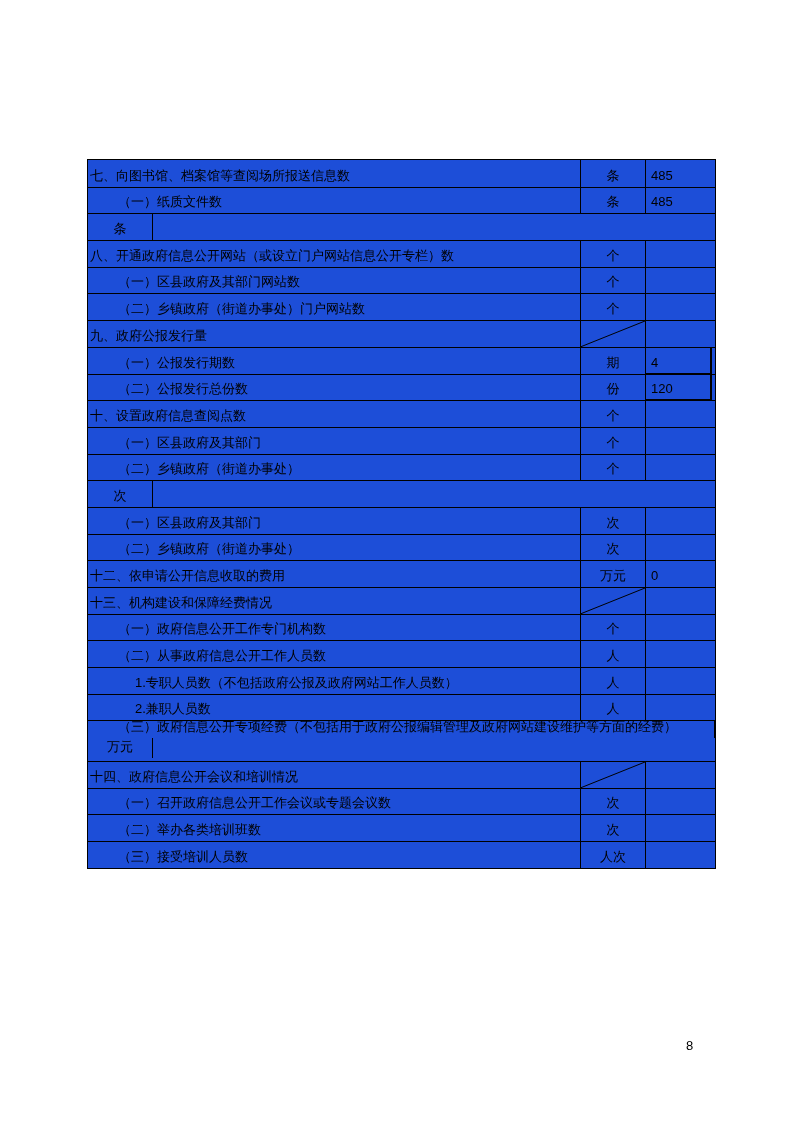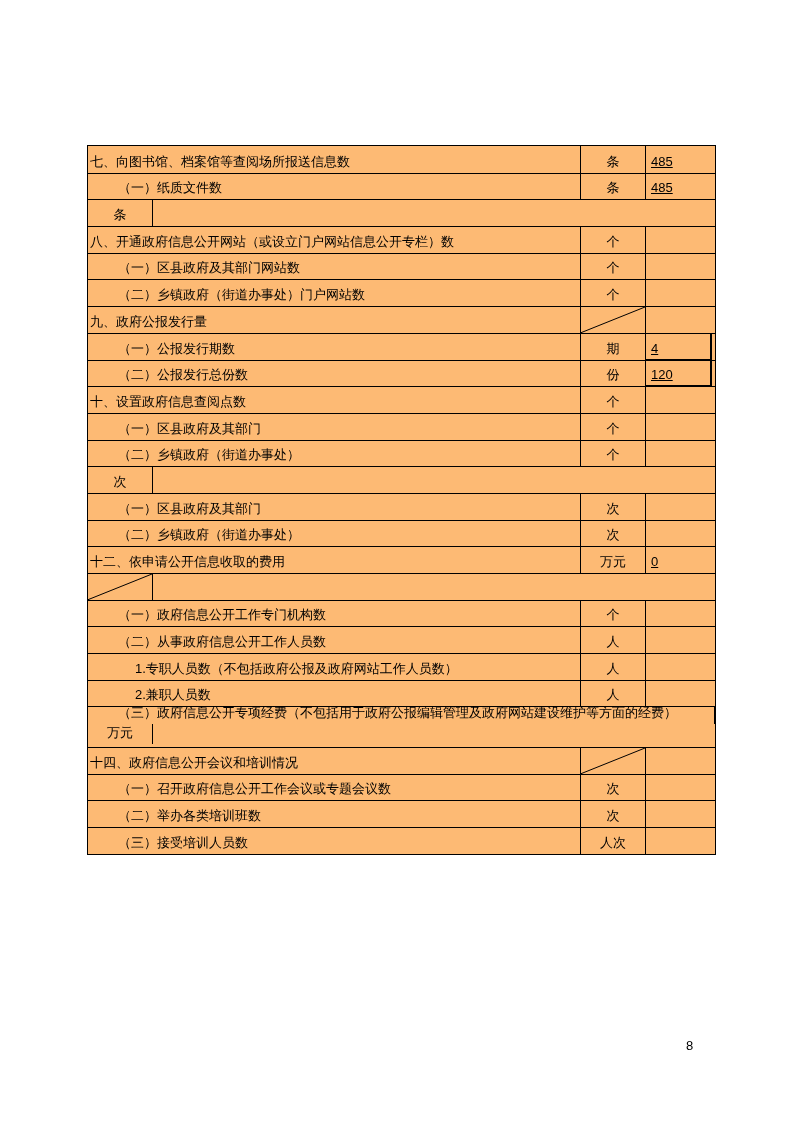--- a/index.html
+++ b/index.html
@@ -10,25 +10,25 @@
     color: #000000;
   }
   .page {
     position: relative;
     width: 793px; height: 1122px;
     background: #ffffff;
     overflow: hidden;
   }
   .report-table {
     position: absolute;
-    left: 87px; top: 145px;
+    left: 87px; top: 159px;
     width: 629px;
     border: 1px solid #000;
     box-sizing: border-box;
-    background: #fdba74;
+    background: #1d4ed8;
   }
   .row {
     display: flex;
     height: 26.7px;
     box-sizing: border-box;
   }
   .row + .row { border-top: 1px solid #000; }
   .row.tall { height: 40.6px; flex-direction: column; }
   .cell {
     display: flex;
@@ -52,21 +52,20 @@
   .unit {
     width: 65px; flex: none;
     border-right: 1px solid #000;
     justify-content: center;
     position: relative;
   }
   .value {
     width: 69px; flex: none;
     padding-left: 5px;
     position: relative;
-    text-decoration: underline;
   }
   .diag { display: none; }
   .diag-row .diag {
     display: block;
     position: absolute;
     left: 0; top: 0;
     width: 100%; height: 100%;
   }
   .bb { display: none; }
   .bold-box-row .bb {
@@ -288,20 +287,23 @@
     <div class="cell unit">
 
       <span class="unit-text">万元</span>
     </div>
     <div class="cell value">
 
       <span class="value-text">0</span>
     </div>
   </div>
         <div class="row indent-0 diag-row">
+    <div class="cell label">
+      <span class="label-text">十三、机构建设和保障经费情况</span>
+    </div>
     <div class="cell unit">
       <svg class="diag" xmlns="http://www.w3.org/2000/svg" preserveAspectRatio="none">
         <line x1="0" y1="100%" x2="100%" y2="0" stroke="#000" stroke-width="1"></line>
       </svg>
       <span class="unit-text"></span>
     </div>
     <div class="cell value">
 
       <span class="value-text"></span>
     </div>

